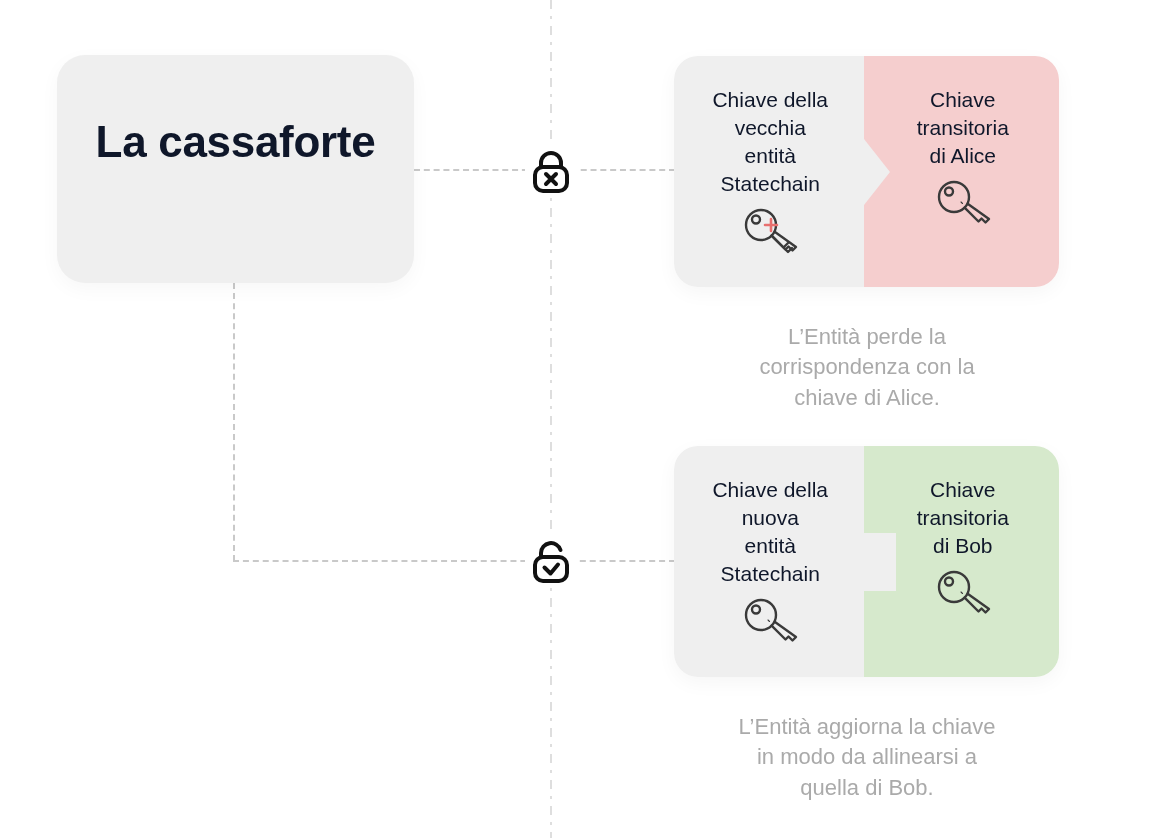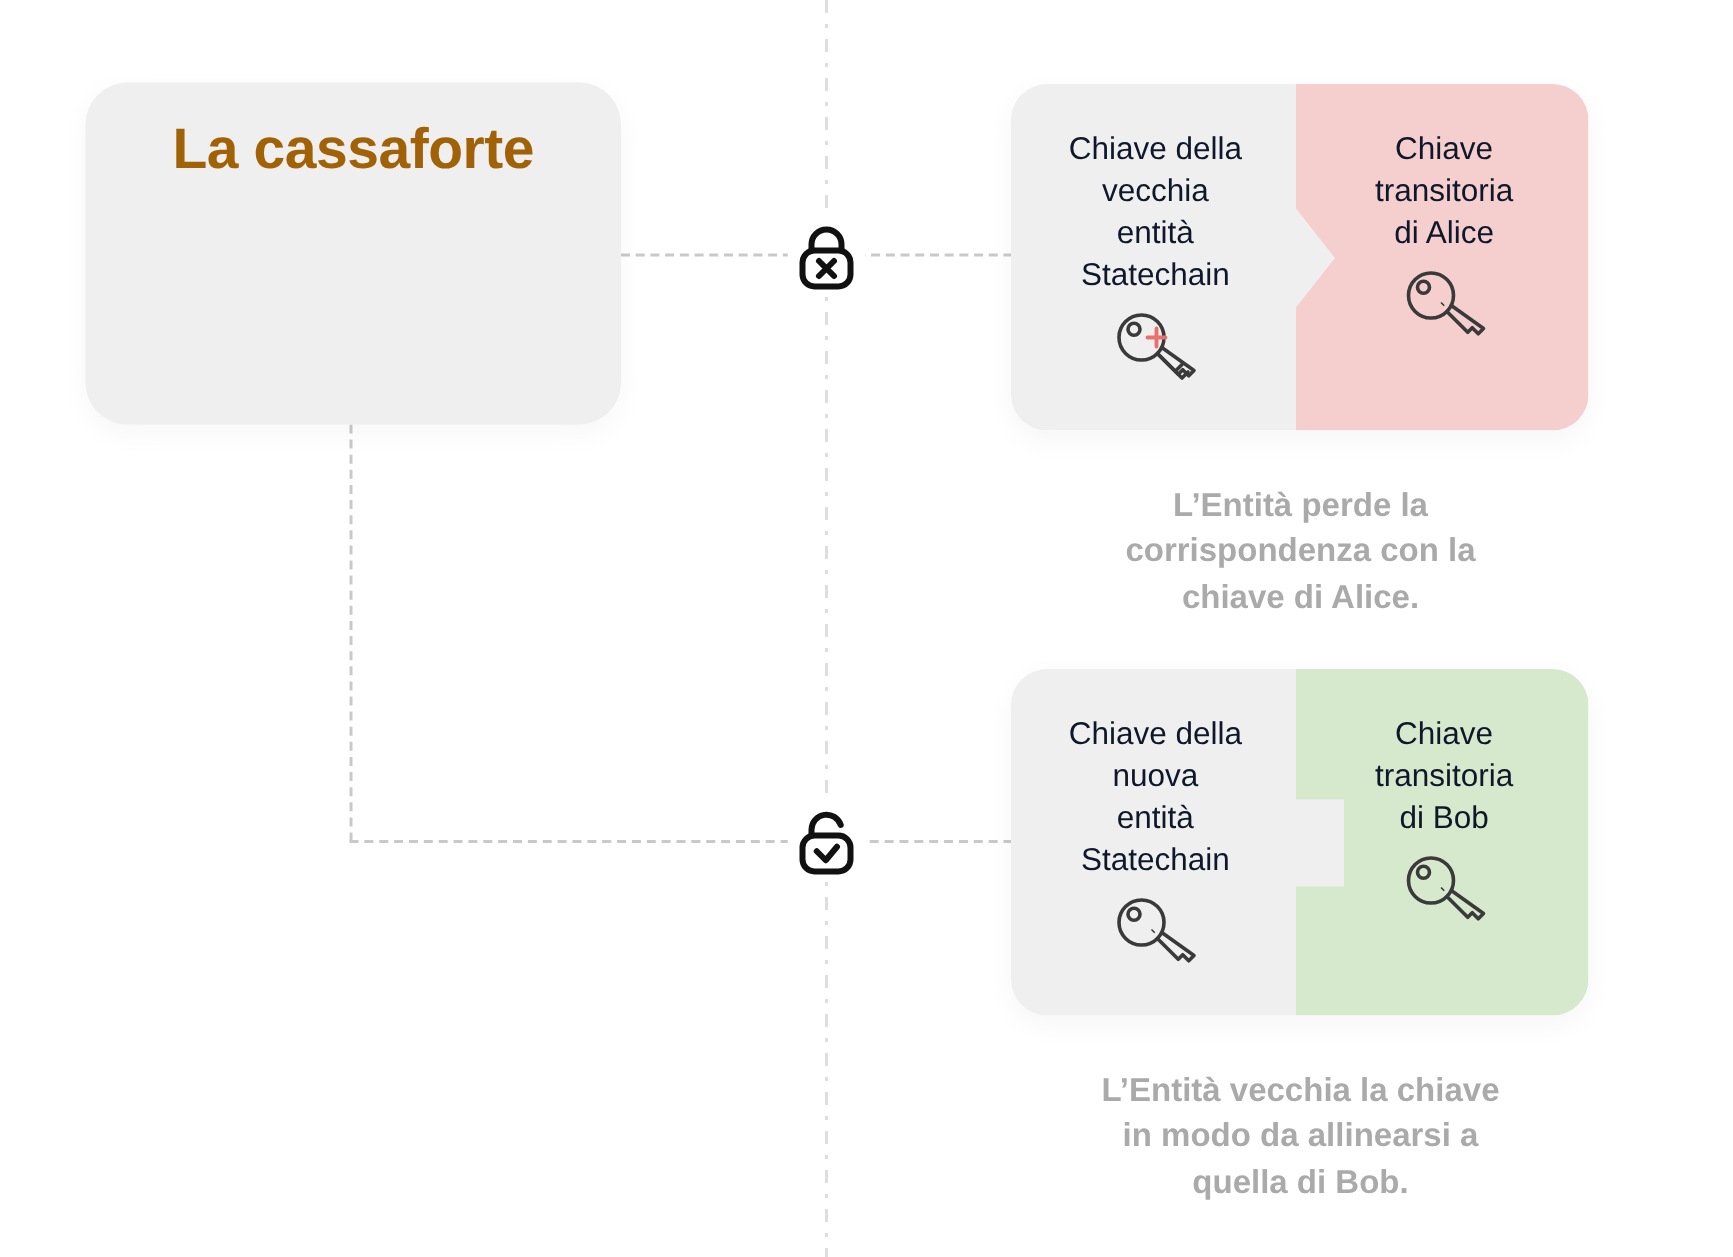--- a/index.html
+++ b/index.html
@@ -53,24 +53,24 @@
     height: 228px;
     background: #efefef;
     border-radius: 28px;
     display: flex;
     flex-direction: column;
     align-items: center;
     justify-content: flex-start;
     box-shadow: 0 6px 20px rgba(0,0,0,0.035);
   }
   .safe-title {
-    margin-top: 24px;
-    font-size: 38px;
+    margin-top: 62px;
+    font-size: 44px;
     font-weight: 700;
-    color: #a16207;
+    color: #0f172a;
     letter-spacing: -0.3px;
   }
   .safe-icon {
     margin-top: 14px;
   }
 
   
   .pair-card {
     position: absolute;
     width: 385px;
@@ -147,21 +147,21 @@
   .pair-key {
     margin-top: 8px;
   }
 
   
   .caption {
     position: absolute;
     width: 400px;
     text-align: center;
     font-size: 22px;
-    font-weight: 700;
+    font-weight: 400;
     line-height: 1.38;
     color: #aaaaaa;
     white-space: pre-line;
   }
   .caption.top    { left: 667px; top: 322px; }
   .caption.bottom { left: 667px; top: 712px; }
 
   
   .lock-badge {
     position: absolute;
@@ -272,21 +272,21 @@
             <circle cx="19" cy="19" r="15"></circle>
             <circle cx="14" cy="13.5" r="4"></circle>
             <path d="M29.6 29.6 L43.5 43.5 l3-3 4 4 3.5-3.5 L33 26" fill="none"></path>
             <path d="M26 24 l1.5 1.5" stroke-width="1.1"></path>
           </svg>
         </div>
       </div>
     </div>
   </div>
 
-  <div class="caption bottom">L’Entità vecchia la chiave
+  <div class="caption bottom">L’Entità aggiorna la chiave
 in modo da allinearsi a
 quella di Bob.</div>
 
   <div class="lock-badge bottom">
     <svg width="52" height="52" viewBox="0 0 52 52" fill="none">
       <rect x="0" y="0" width="52" height="52" fill="#ffffff"></rect>
       <path d="M16 23 v-5 a10 10 0 0 1 19.5 -3" stroke="#111111" stroke-width="4" fill="none" stroke-linecap="round"></path>
       <rect x="10" y="22" width="32" height="24" rx="8" fill="#ffffff" stroke="#111111" stroke-width="4"></rect>
       <path d="M19.5 32.5 l6 6 l7.5 -9" stroke="#111111" stroke-width="4" stroke-linecap="round" stroke-linejoin="round" fill="none"></path>
     </svg>

